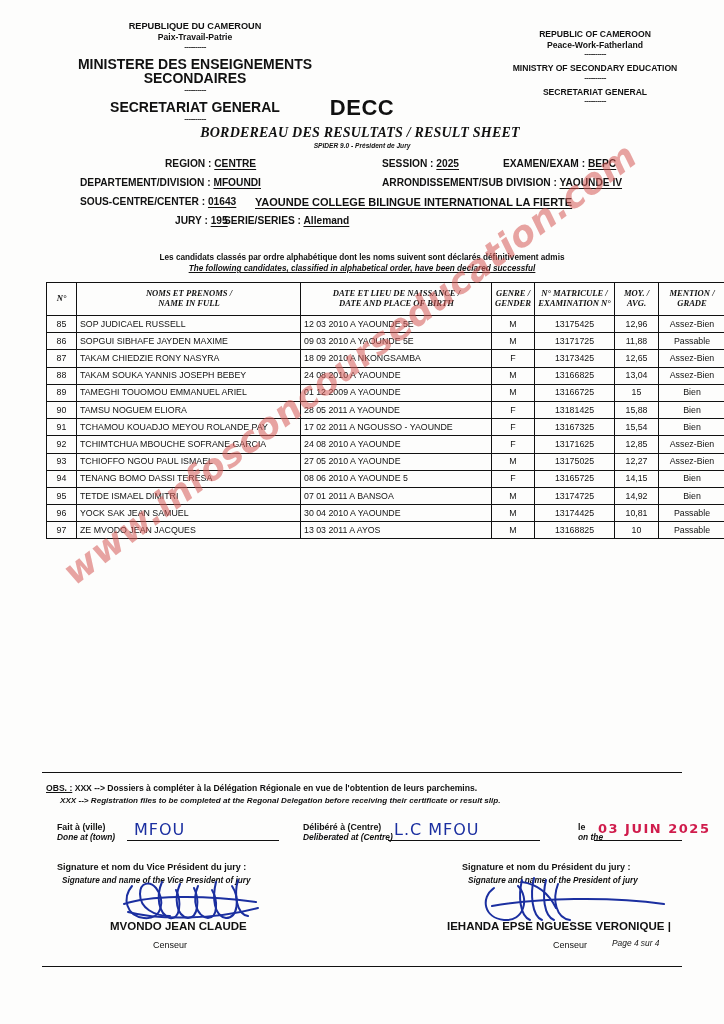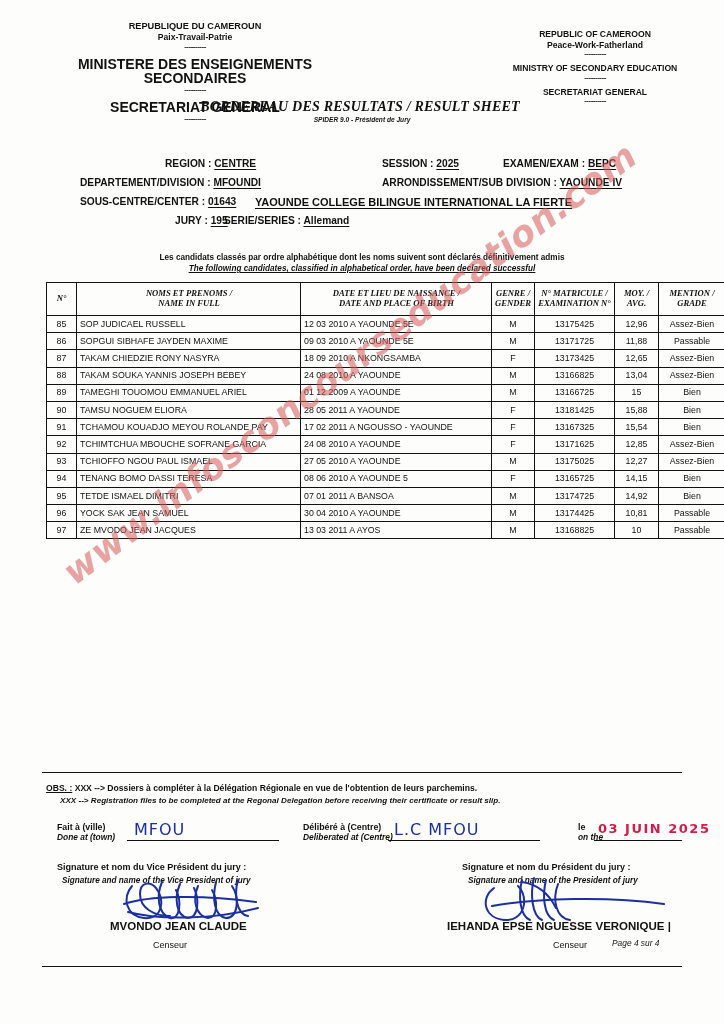--- a/index.html
+++ b/index.html
@@ -335,20 +335,21 @@
       <div class="hdr-sub">Peace-Work-Fatherland</div>
       <div class="dashes">----------</div>
       <div>MINISTRY OF SECONDARY EDUCATION</div>
       <div class="dashes">----------</div>
       <div>SECRETARIAT GENERAL</div>
       <div class="dashes">----------</div>
     </div>
   </div>
 
   <div class="title-block">
+    <div class="decc">DECC</div>
     <div class="bordereau">BORDEREAU DES RESULTATS / RESULT SHEET</div>
     <div class="spider">SPIDER 9.0 -  Président de Jury</div>
   </div>
 
   <div class="info">
 
     <div class="info-row">
       <span class="fld" style="left:165px;">
         <span>REGION :</span>
         <span class="val">CENTRE</span>

